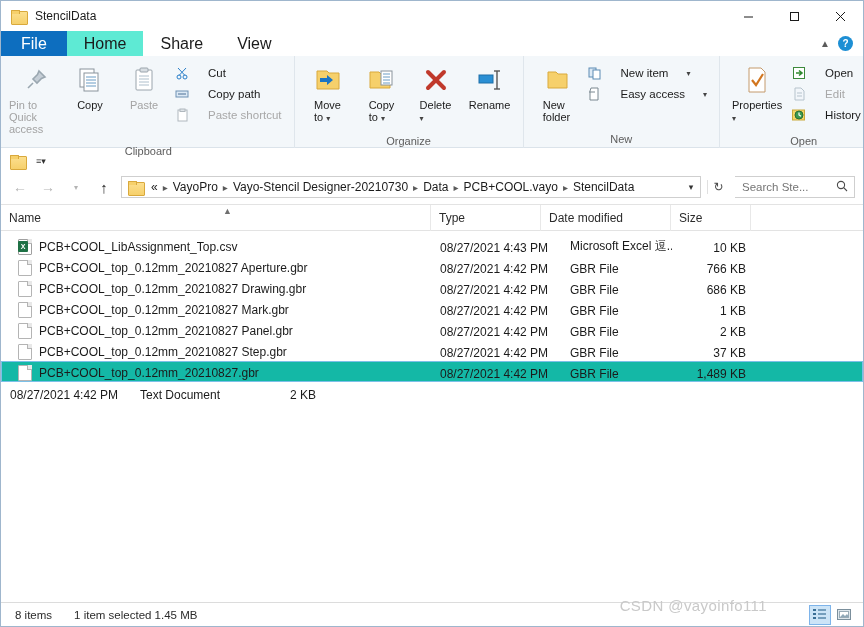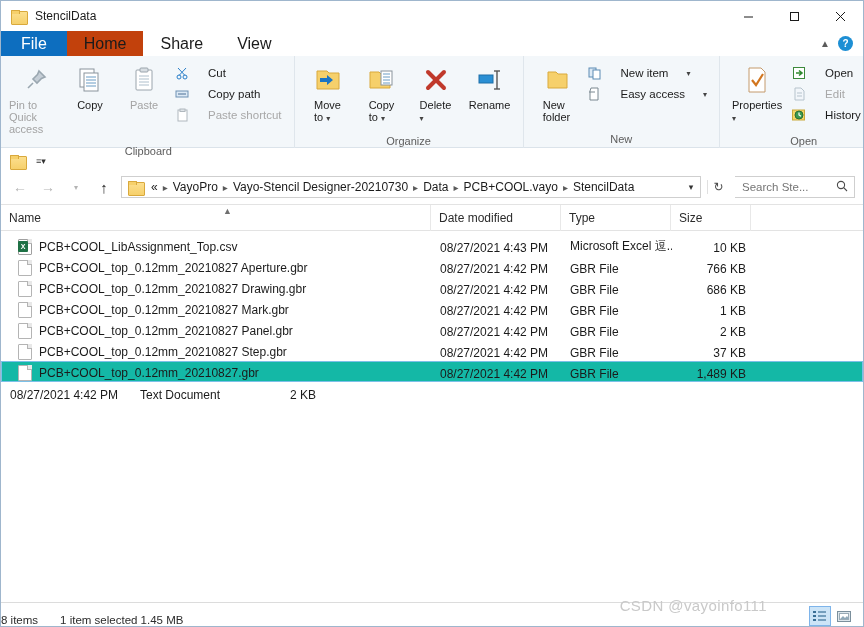--- a/index.html
+++ b/index.html
@@ -55,21 +55,21 @@
   
   .tabbar {
     height: 25px; display:flex; align-items: flex-end;
     background: #ffffff; position: relative; flex: 0 0 25px;
   }
   .tab {
     height: 25px; padding: 0 17px; display:flex; align-items:center;
     font-size: 16px; color:#1b1b1b; cursor: default;
   }
   .tab.file { background:#0d6ebf; color:#ffffff; padding: 0 20px; }
-  .tab.active { background: #c2410c; }
+  .tab.active { background: #5eead4; }
   .tabbar-right { margin-left:auto; display:flex; align-items:center; gap:8px; padding-right:10px; height:25px;}
   .chev-up { color:#5a5a5a; font-size:10px; cursor:default; }
   .help-ico {
     width:15px; height:15px; border-radius:50%;
     background:#1d8fd4; color:#fff; font-size:10px; font-weight:bold;
     display:flex; align-items:center; justify-content:center; cursor:default;
   }
 
   
   .ribbon {
@@ -183,21 +183,21 @@
   .fileico.xls .pg { border-color:#a0a0a0; }
   .fileico.xls .xbadge {
     position:absolute; left:0; top:2px; width:10px; height:11px;
     background:#1e7145; color:#fff; font-size:7px; font-weight:bold;
     display:flex; align-items:center; justify-content:center; border-radius:1px;
   }
 
   
   .statusbar {
     height:24px; border-top:1px solid #dcdcdc; background:#ffffff;
-    display:flex; align-items:flex-end; gap:22px; flex:0 0 24px;
+    display:flex; align-items:center; padding-left:14px; gap:22px; flex:0 0 24px;
   }
   .st { font-size:11.5px; color:#2b2b2b; }
   .viewtoggles { margin-left:auto; display:flex; align-items:center; gap:2px; padding-right:8px; }
   .vt { width:22px; height:20px; display:flex; align-items:center; justify-content:center; cursor:default; }
   .vt.on { background:#cce4f7; border:1px solid #7eb4ea; }
 
   .watermark {
     position:absolute; right:96px; bottom:12px; font-size:15px; color:#c9c9c9;
     letter-spacing:0.4px; pointer-events:none; font-family:"Liberation Sans",sans-serif;
   }
@@ -554,22 +554,22 @@
       </span>
     </div>
   </div>
 
   <div class="listwrap">
     <div class="colhead">
       <div class="ch name">
         <span>Name</span>
         <span class="sortcaret">▲</span>
       </div>
+      <div class="ch type">Type</div>
       <div class="ch date">Date modified</div>
-      <div class="ch type">Type</div>
       <div class="ch size">Size</div>
     </div>
 
     <div class="rows">
 
       <div class="row">
         <div class="cell c-name">
           <span class="fileico xls">
             <span class="pg"></span>
               <span class="corner"></span>

